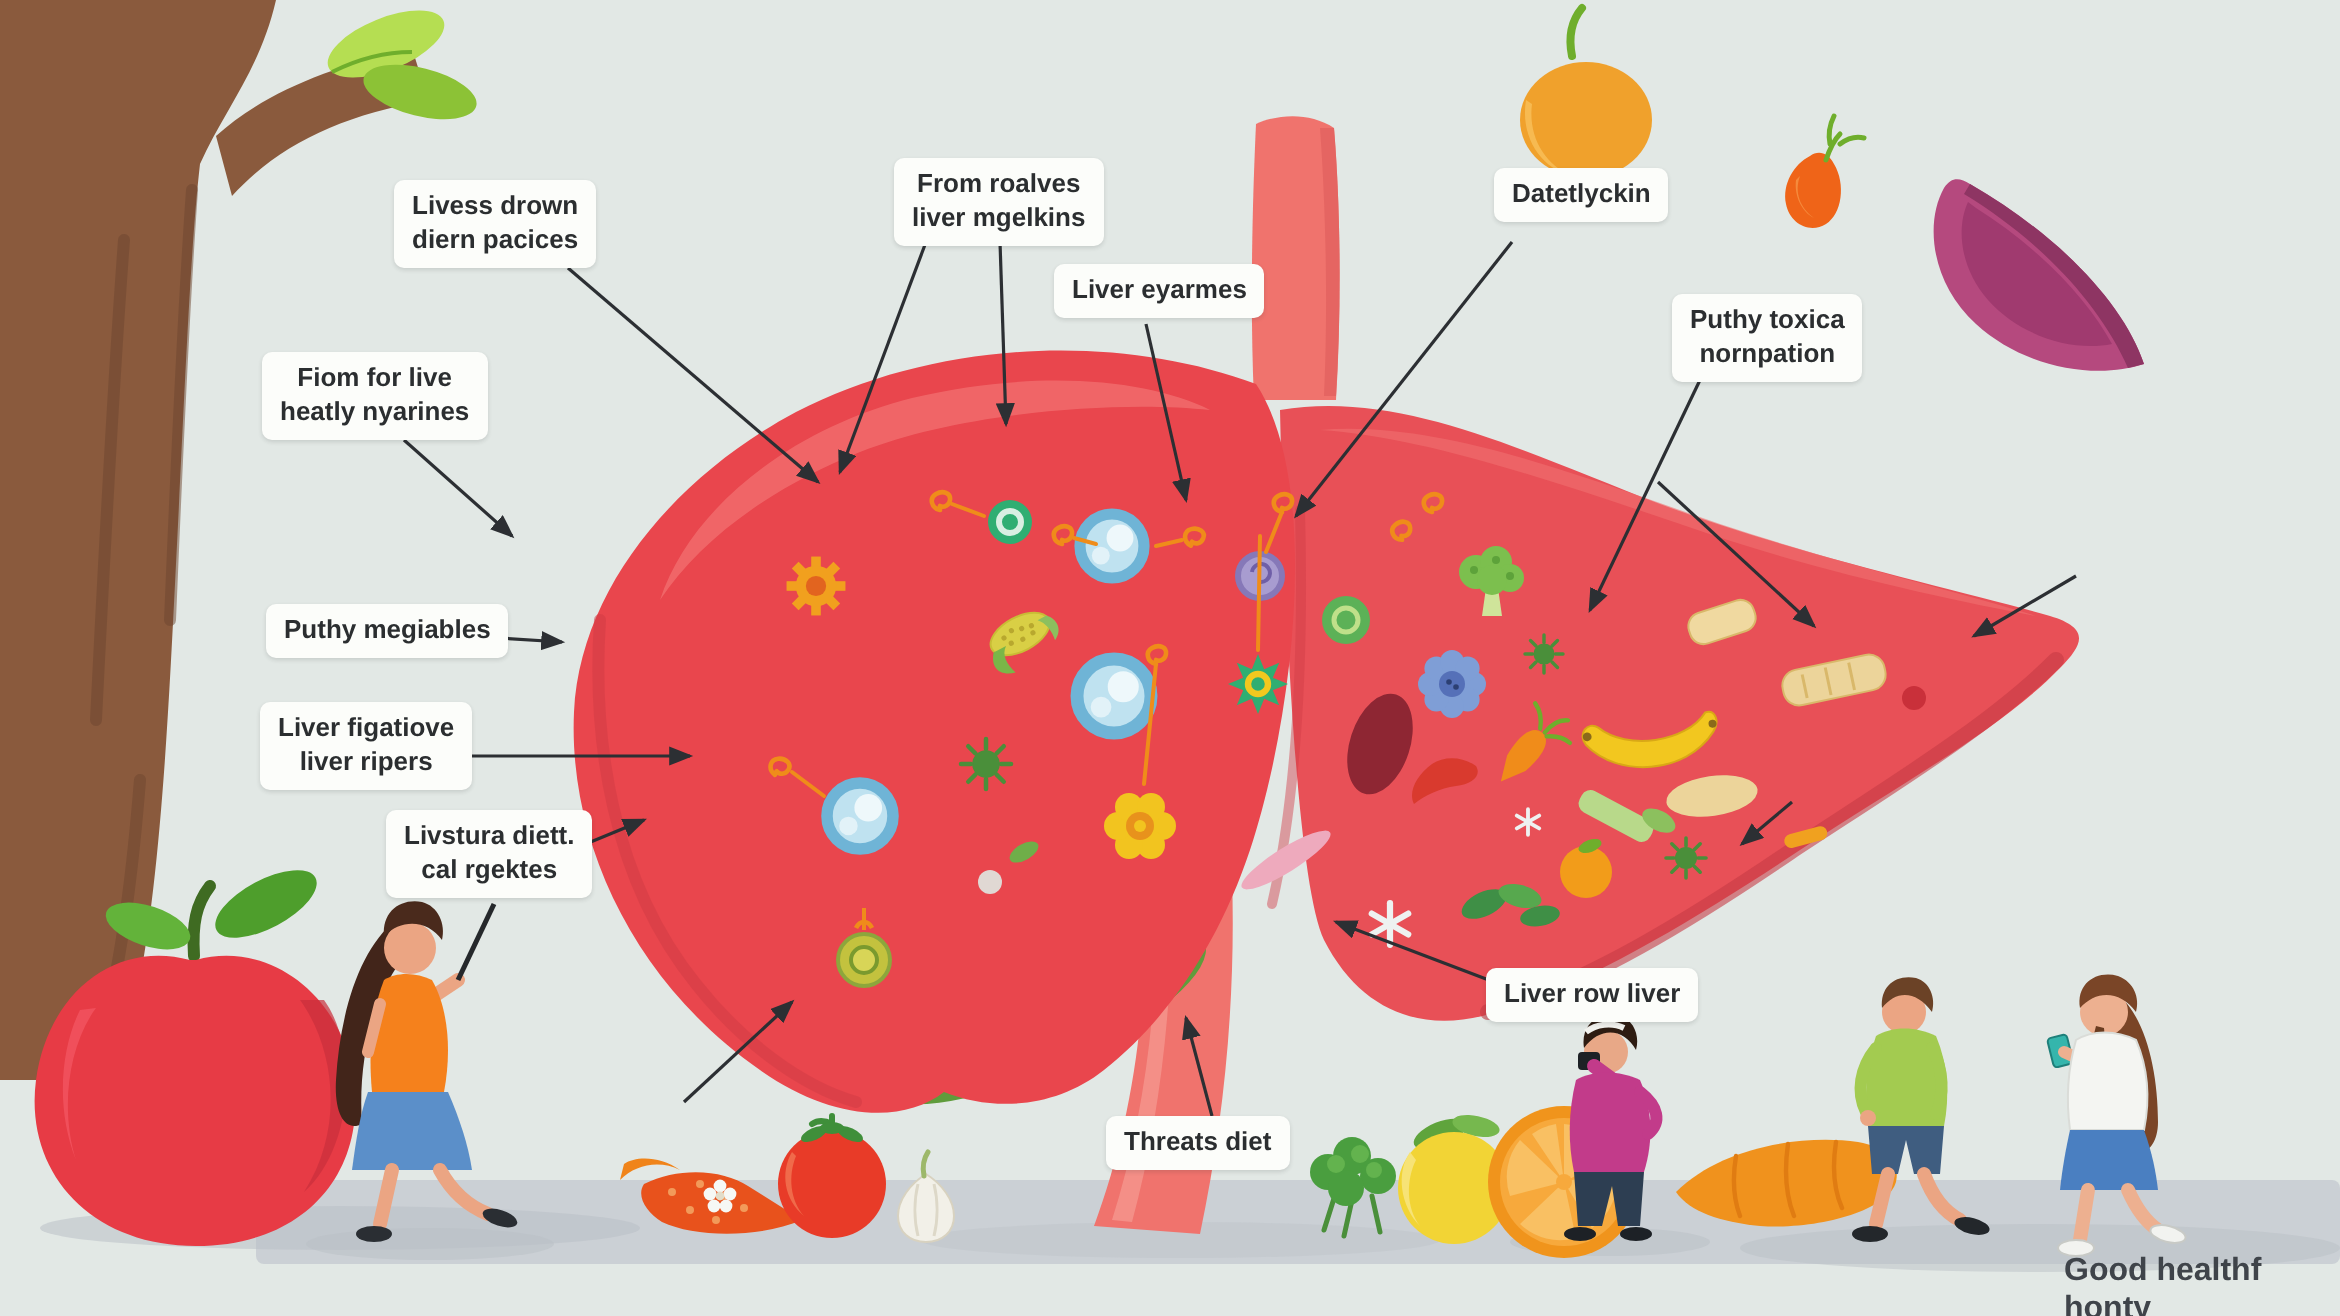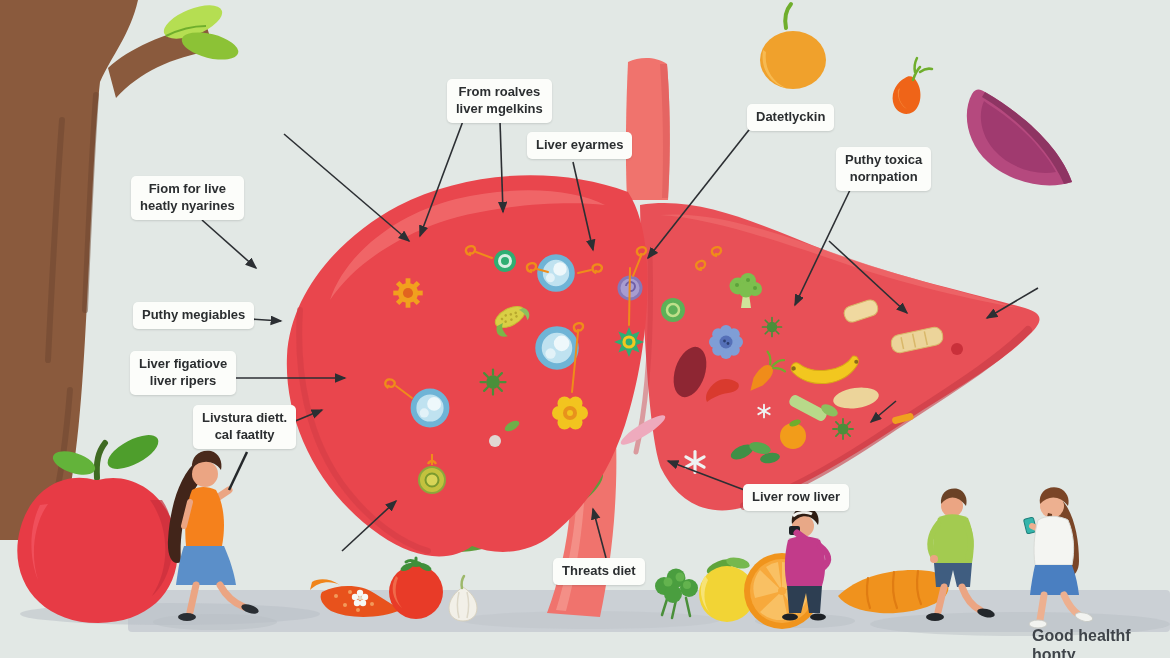--- a/index.html
+++ b/index.html
@@ -427,31 +427,33 @@
     <line x1="234" y1="318" x2="281" y2="321" marker-end="url(#ah)"></line>
     <line x1="226" y1="378" x2="345" y2="378" marker-end="url(#ah)"></line>
     <line x1="288" y1="424" x2="322" y2="410" marker-end="url(#ah)"></line>
     <line x1="896" y1="401" x2="871" y2="422" marker-end="url(#ah)"></line>
     <line x1="342" y1="551" x2="396" y2="501" marker-end="url(#ah)"></line>
     <line x1="606" y1="558" x2="593" y2="509" marker-end="url(#ah)"></line>
     <line x1="747" y1="491" x2="668" y2="461" marker-end="url(#ah)"></line>
   </g>
 </svg>
 
+<div class="lbl" style="left:197px;top:90px">Livess drown
+diern pacices</div>
 <div class="lbl" style="left:131px;top:176px">Fiom for live
 heatly nyarines</div>
 <div class="lbl" style="left:447px;top:79px">From roalves
 liver mgelkins</div>
 <div class="lbl" style="left:527px;top:132px">Liver eyarmes</div>
-<div class="lbl" style="left:747px;top:104px">Datetlyckin</div>
+<div class="lbl" style="left:747px;top:84px">Datetlyckin</div>
 <div class="lbl" style="left:836px;top:147px">Puthy toxica
 nornpation</div>
 <div class="lbl" style="left:133px;top:302px">Puthy megiables</div>
 <div class="lbl" style="left:130px;top:351px">Liver figatiove
 liver ripers</div>
 <div class="lbl" style="left:193px;top:405px">Livstura diett.
-cal faatlty</div>
+cal rgektes</div>
 <div class="lbl" style="left:553px;top:558px">Threats diet</div>
 <div class="lbl" style="left:743px;top:484px">Liver row liver</div>
 
 <div class="caption" style="left:1032px;top:626px">Good healthf honty</div>
 
 </div>
 
 </body></html>

